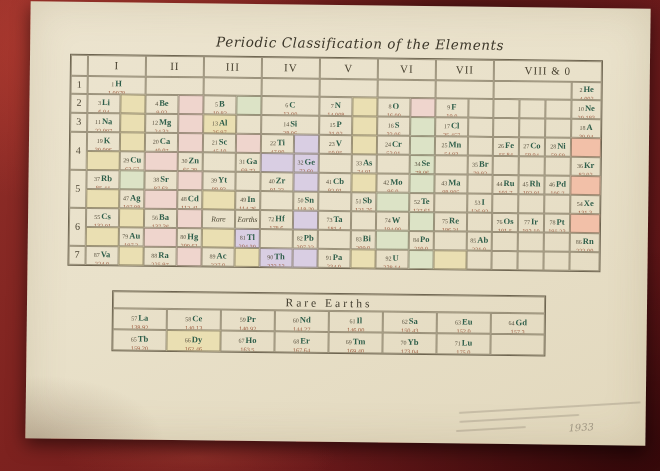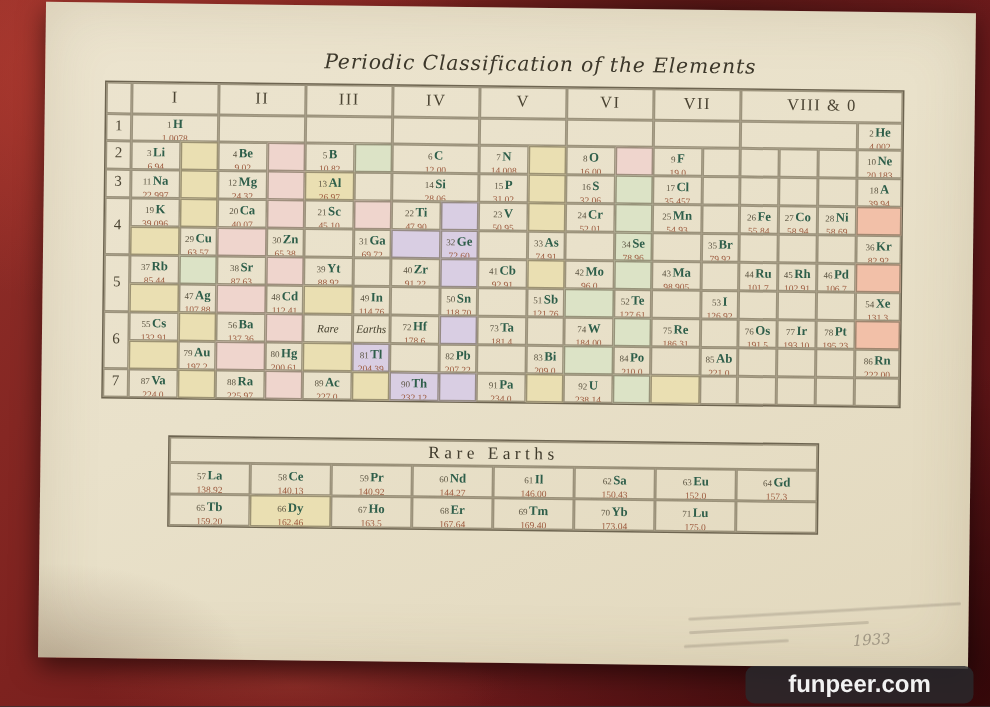--- a/index.html
+++ b/index.html
@@ -569,14 +569,13 @@
         </div>
         <div class="cell" style="grid-area: 3 / 8;"></div>
       </div>
     <div id="handwriting">
       <div class="hw-stroke"></div>
       <div class="hw-stroke" style="width:120px;"></div>
       <div class="hw-stroke" style="width:70px;margin-left:0;"></div>
       <span class="hw-year">1933</span>
     </div>
   </div>
-  <div id="watermark">funpeer.com</div>
 </div>
 
 </body></html>

